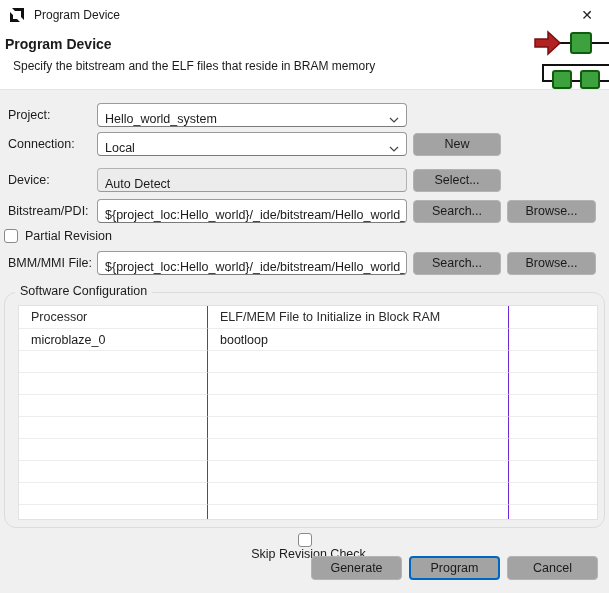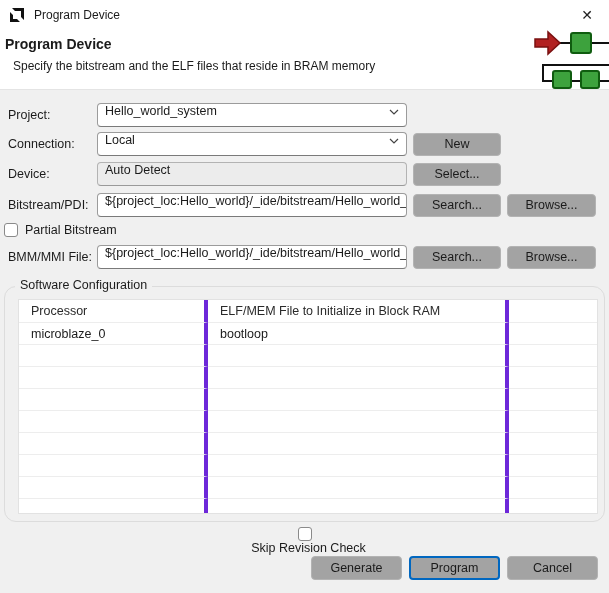--- a/index.html
+++ b/index.html
@@ -31,21 +31,21 @@
   .header-desc { font-size: 12px; margin: 0 0 0 8px; }
   .header-art { position: absolute; right: 0; top: 0; width: 76px; height: 60px; overflow: hidden; }
   
   .dialog-body { padding: 13px 4px 0 8px; }
   .form-row { display: flex; align-items: center; height: 24px; }
   .form-label { flex: 0 0 89px; width: 89px; }
   .combo, .text-field, .readonly-field {
     width: 310px; height: 24px; background: #fff;
     border: 1px solid #9b9b9b; border-bottom-color: #7a7a7a;
     border-radius: 4px; padding: 0 7px;
-    display: flex; align-items: flex-start; overflow: hidden; white-space: nowrap;
+    display: flex; align-items: flex-end; overflow: hidden; white-space: nowrap;
   }
   .combo { justify-content: space-between; }
   .combo .combo-text { overflow: hidden; white-space: nowrap; }
   .readonly-field { background: #ececec; border-color: #b3b3b3; border-bottom-color: #9a9a9a; }
   .btn {
     height: 23px; width: 88px; margin-left: 6px;
     background: #a3a3a3; border: 1px solid #b3b3b3; border-radius: 4px;
     font-family: "Liberation Sans", sans-serif; font-size: 12.5px; color: #1b1b1b;
     display: inline-flex; align-items: center; justify-content: center;
   }
@@ -64,21 +64,21 @@
     position: absolute; top: -9px; left: 10px; background: #f0f0f0; padding: 0 5px;
   }
   .table-wrap {
     position: absolute; left: 13px; top: 12px; width: 580px; height: 215px;
     background: #fff; border: 1px solid #e2e2e2; overflow: hidden;
   }
   .trow { display: grid; grid-template-columns: 189px 301px 88px; height: 22px; }
   .trow.thead { height: 23px; }
   .tcell {
     padding: 0 0 0 12px; display: flex; align-items: center;
-    border-bottom: 1px solid #ededed; border-right: 4px solid #6d28d9;
+    border-bottom: 1px solid #ededed; border-right: 1px solid #6d28d9;
     overflow: hidden; white-space: nowrap;
   }
   .tcell:last-child { border-right: none; }
   .thead .tcell { color: #2a2a2a; }
   
   .skip-row { margin: 5px 0 0 4px; flex-direction: column; }
   .footer {
     position: absolute; left: 0; right: 11px; top: 556px;
     display: flex; justify-content: flex-end; gap: 7px;
   }
@@ -121,21 +121,21 @@
     <div class="combo">
       <span class="combo-text">Hello_world_system</span>
       <span>
         <svg width="10" height="6" viewBox="0 0 10 6">
             <path d="M1 1 L5 5 L9 1" stroke="#454545" stroke-width="1.2" fill="none"></path>
           </svg>
       </span>
     </div>
   </div>
 
-  <div class="form-row" style="margin-bottom:6px;">
+  <div class="form-row" style="margin-bottom:12px;">
     <span class="form-label">Connection:</span>
     <div class="combo">
       <span class="combo-text">Local</span>
       <span>
         <svg width="10" height="6" viewBox="0 0 10 6">
             <path d="M1 1 L5 5 L9 1" stroke="#454545" stroke-width="1.2" fill="none"></path>
           </svg>
       </span>
     </div>
     <button class="btn">New</button>
@@ -153,21 +153,21 @@
     <span class="form-label">Bitstream/PDI:</span>
     <div class="text-field">
       <span>${project_loc:Hello_world}/_ide/bitstream/Hello_world_w</span>
     </div>
     <button class="btn">Search...</button>
     <button class="btn wide">Browse...</button>
   </div>
 
   <div class="checkbox-row" style="margin-bottom:6px;">
     <span class="checkbox-box"></span>
-    <span>Partial Bitstream</span>
+    <span>Partial Revision</span>
   </div>
 
   <div class="form-row">
     <span class="form-label">BMM/MMI File:</span>
     <div class="text-field">
       <span>${project_loc:Hello_world}/_ide/bitstream/Hello_world_w</span>
     </div>
     <button class="btn">Search...</button>
     <button class="btn wide">Browse...</button>
   </div>

